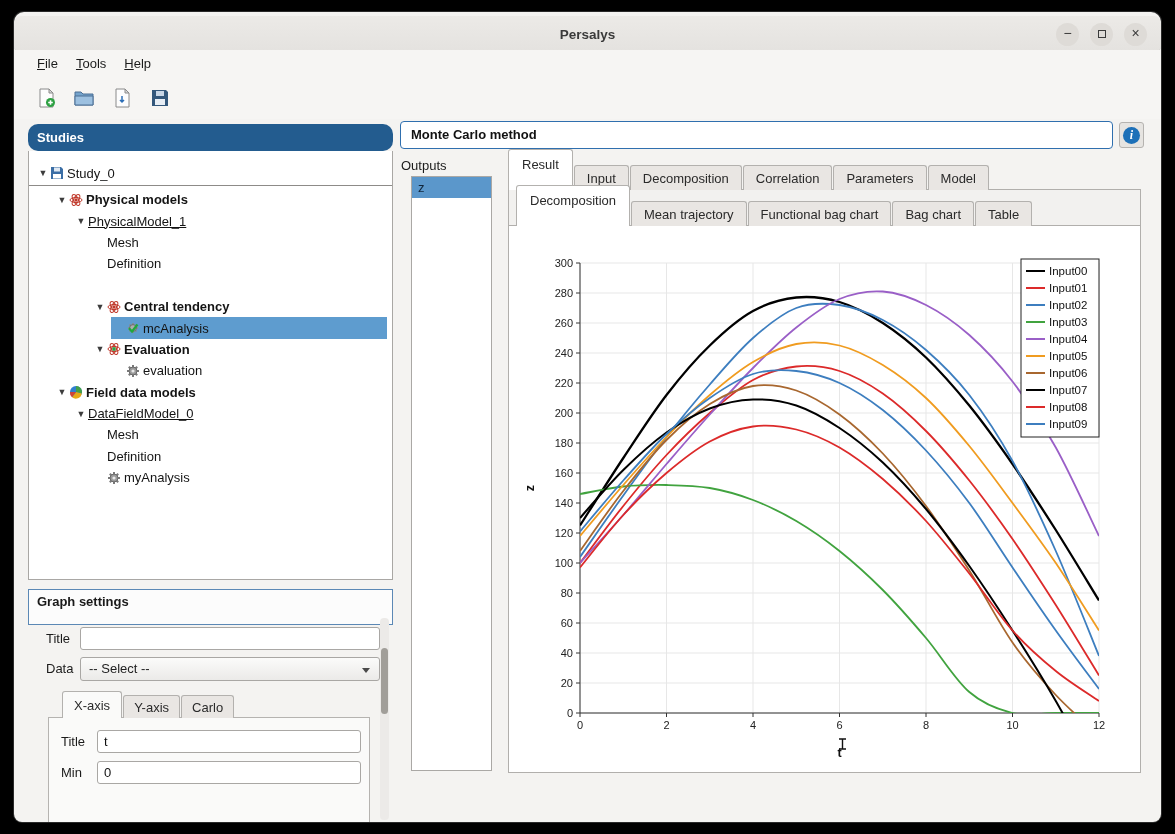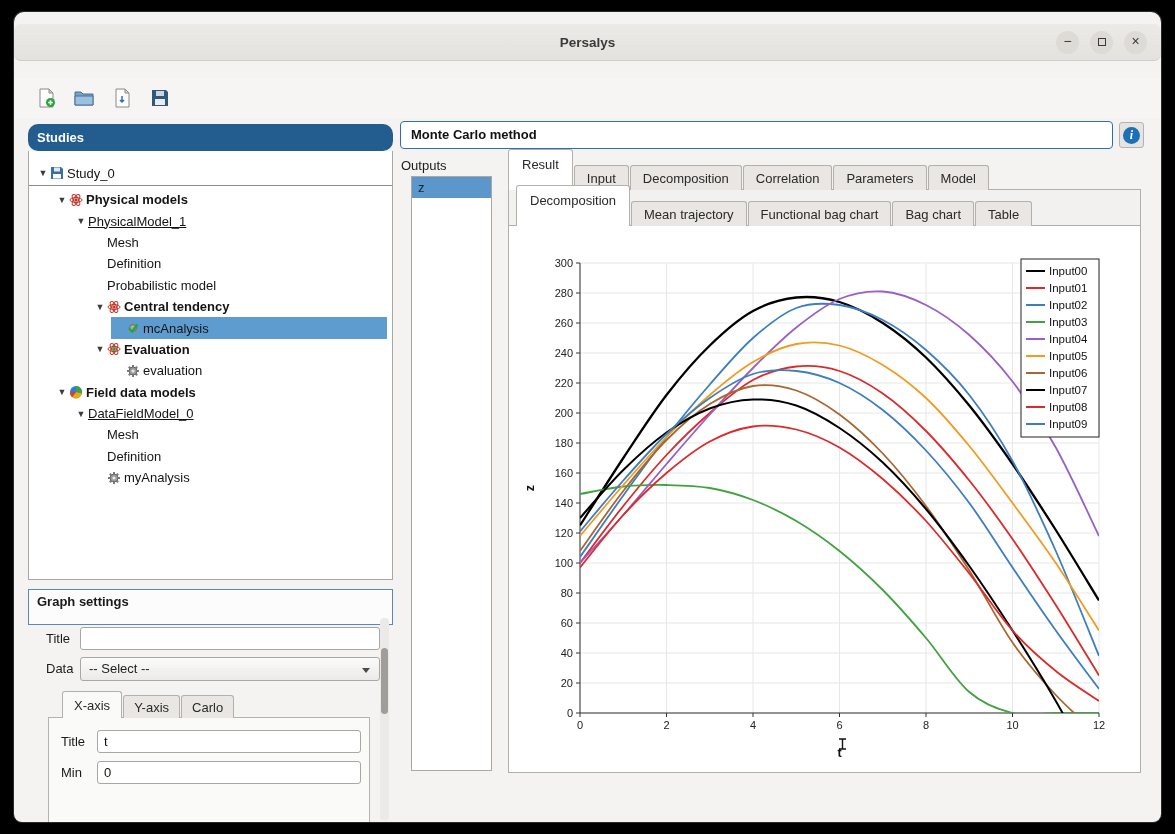--- a/index.html
+++ b/index.html
@@ -1,19 +1,19 @@
 <!DOCTYPE html>
 <html><head>
 <meta charset="utf-8">
 <style>
   html,body{margin:0;padding:0;background:#000;width:1175px;height:834px;font-family:"Liberation Sans",sans-serif;}
   *{box-sizing:border-box;}
   .window{position:absolute;left:14px;top:12px;width:1147px;height:810px;background:#f4f3f1;border-radius:10px 10px 8px 8px;overflow:hidden;box-shadow:0 0 0 1px #2a2a2a;}
   
-  .titlebar{position:absolute;left:0;top:12px;right:0;height:37px;background:linear-gradient(#eceae7,#e4e2df);border-bottom:1px solid #cfcdc9;border-radius:7px;}
+  .titlebar{position:absolute;left:0;top:4px;right:0;height:37px;background:linear-gradient(#eceae7,#e4e2df);border-bottom:1px solid #cfcdc9;border-radius:7px;}
   .title-text{position:absolute;left:0;right:0;top:0;height:37px;line-height:37px;text-align:center;font-weight:bold;font-size:13.5px;color:#3a3a3a;}
   .win-btn{position:absolute;top:7px;width:23px;height:23px;border-radius:50%;background:#dedbd7;color:#3a3a3a;text-align:center;line-height:21px;font-size:14px;}
   .win-btn .sq{display:inline-block;width:8px;height:8px;border:1.4px solid #3a3a3a;margin-top:6px;}
   
   .menubar{position:absolute;left:0;top:38px;right:0;height:27px;display:flex;align-items:center;padding-left:14px;background:#f6f5f3;}
   .menu-item{padding:3px 9px;font-size:13px;color:#1b1b1b;}
   .menu-item::first-letter{text-decoration:underline;}
   
   .toolbar{position:absolute;left:0;top:65px;right:0;height:42px;display:flex;align-items:center;gap:14px;padding-left:20px;background:#f6f5f3;}
   .tool-btn{width:24px;height:24px;display:flex;align-items:center;justify-content:center;}
@@ -72,20 +72,25 @@
 
 <div class="window">
 
   <div class="titlebar">
     <div class="title-text">Persalys</div>
     <div class="win-btn" style="right:82px;"><span>−</span></div>
     <div class="win-btn" style="right:48px;"><span class="sq"></span></div>
     <div class="win-btn" style="right:14px;"><span>×</span></div>
   </div>
 
+  <div class="menubar">
+      <div class="menu-item">File</div>
+      <div class="menu-item">Tools</div>
+      <div class="menu-item">Help</div>
+    </div>
 
   <div class="toolbar">
     <div class="tool-btn">
       <svg viewBox="0 0 20 20">
           <path d="M4 1h9l4 4v14H4z" fill="#fdfdfd" stroke="#8a8a8a"></path>
           <path d="M13 1l4 4h-4z" fill="#d9d9d9" stroke="#8a8a8a"></path>
           <circle cx="14.5" cy="14.5" r="4.5" fill="#2da042"></circle>
           <path d="M14.5 12.2v4.6M12.2 14.5h4.6" stroke="#fff" stroke-width="1.6"></path>
         </svg>
     </div>
@@ -160,24 +165,20 @@
       </div>
       <div class="trow">
         <span class="tind" style="width: 63px;"></span>
         <span class="tcontent">
           <span class="tarr"></span>
           <span class="tlab">Definition</span>
         </span>
       </div>
       <div class="trow">
         <span class="tind" style="width: 63px;"></span>
-        <span class="tcontent">
-          <span class="tarr"></span>
-          <span class="tlab">Probabilistic model</span>
-        </span>
       </div>
       <div class="trow">
         <span class="tind" style="width: 63px;"></span>
         <span class="tcontent">
           <span class="tarr">▼</span>
           <span class="tico">
             <svg viewBox="0 0 14 14">
               <g fill="none" stroke="#c0392b" stroke-width="1">
                 <ellipse cx="7" cy="7" rx="6" ry="2.5"></ellipse>
                 <ellipse cx="7" cy="7" rx="6" ry="2.5" transform="rotate(60 7 7)"></ellipse>

